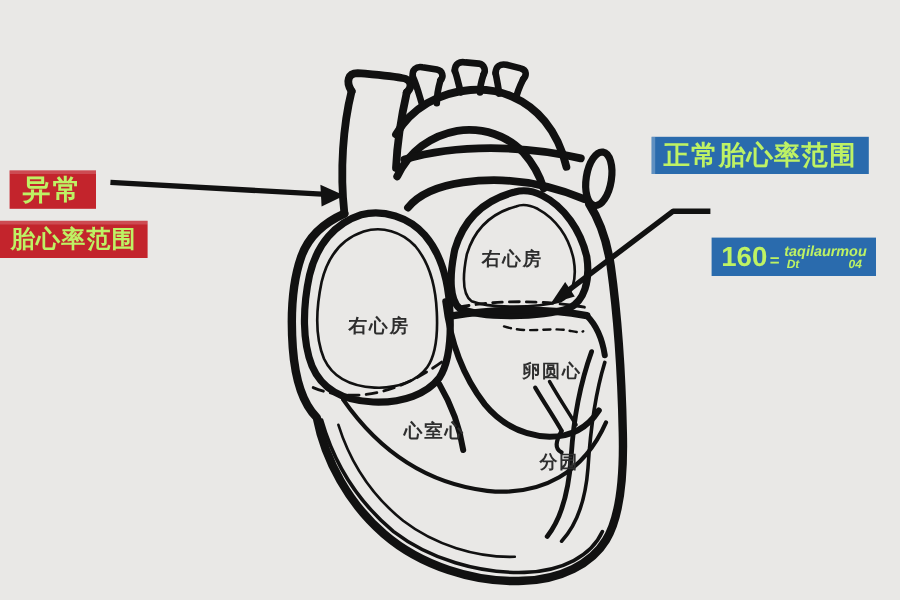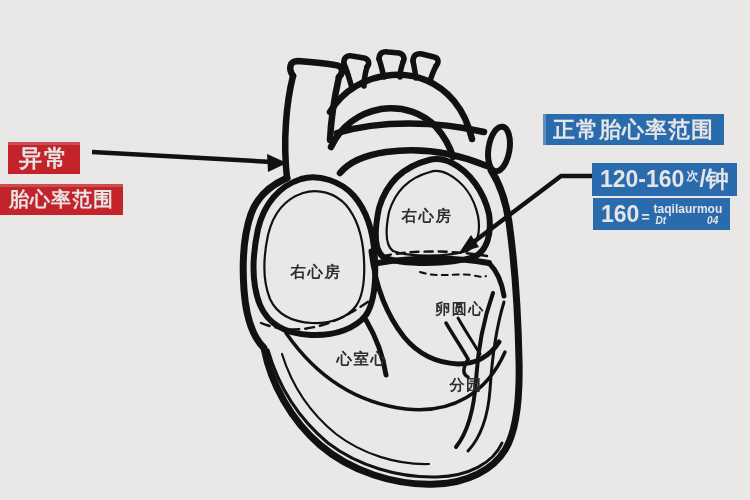--- a/index.html
+++ b/index.html
@@ -4,35 +4,35 @@
 <style>
   html, body { margin: 0; padding: 0; }
   body { width: 750px; height: 500px; overflow: hidden; font-family: "Liberation Sans", sans-serif; }
   .stage {
     position: relative;
     width: 750px; height: 500px;
     background: #e9e8e6;
   }
   .stage svg { position: absolute; left: 0; top: 0; }
 
-  .callout { position: absolute; display: flex; align-items: center; color: #e5e5e5; font-weight: bold; white-space: nowrap; }
+  .callout { position: absolute; display: flex; align-items: center; color: #bef264; font-weight: bold; white-space: nowrap; }
 
   .red-box { background: #c3242c; box-shadow: inset 0 3px 0 rgba(255,255,255,0.18); }
   .abn-line1 { left: 8px;  top: 142px; height: 32px; padding: 0 11px; font-size: 23px; letter-spacing: 2px; }
   .abn-line2 { left: 0px;  top: 184px; height: 31px; padding: 0 9px;  font-size: 20px; letter-spacing: 1px; }
 
   .blue-box { background: #2a6bad; }
   .norm-title { left: 543px; top: 114px; height: 31px; padding: 0 10px; font-size: 22px; letter-spacing: 1px;
                 box-shadow: inset 3px 0 0 rgba(255,255,255,0.25); }
   .norm-rate  { left: 592px; top: 163px; height: 33px; padding: 0 8px; font-size: 23px; }
   .norm-rate .unit-small { font-size: 12px; align-self: flex-start; margin: 5px 1px 0 2px; }
   .norm-sub   { left: 593px; top: 198px; height: 32px; padding: 0 8px; font-size: 23px; }
   .norm-sub .dash { font-size: 14px; align-self: flex-end; margin: 0 3px 5px 2px; letter-spacing: -1px; }
   .norm-sub .script { display: flex; flex-direction: column; justify-content: center; line-height: 1; margin-left: 2px; }
-  .norm-sub .script-top { font-size: 12px; font-weight: bold; }
+  .norm-sub .script-top { font-size: 12px; font-style: italic; font-weight: bold; }
   .norm-sub .script-bottom { display: flex; justify-content: space-between; font-size: 10px; font-style: italic; margin-top: 1px; padding: 0 4px 0 2px; }
 
   .heart-label { fill: #2e2e2e; font-size: 15.5px; font-weight: 600; letter-spacing: 1.5px; text-anchor: middle;
                  font-family: "Liberation Sans", sans-serif; }
 </style>
 </head>
 <body>
 
 <div class="stage">
 
@@ -140,25 +140,20 @@
         <polygon points="459,253 471,235 479,247" stroke="none"></polygon>
       </g>
     </g>
   </svg>
 
   <div class="callout red-box abn-line1">异常</div>
   <div class="callout red-box abn-line2">胎心率范围</div>
 
   <div class="callout blue-box norm-title">正常胎心率范围</div>
 
-  <div class="callout blue-box norm-rate">
-    <span>120-160</span>
-      <span class="unit-small">次</span>
-      <span>/钟</span>
-  </div>
 
   <div class="callout blue-box norm-sub">
     <span>160</span>
     <span class="dash">=</span>
     <span class="script">
       <span class="script-top">taqilaurmou</span>
       <span class="script-bottom">
         <span>Dt</span>
         <span>04</span>
       </span>

